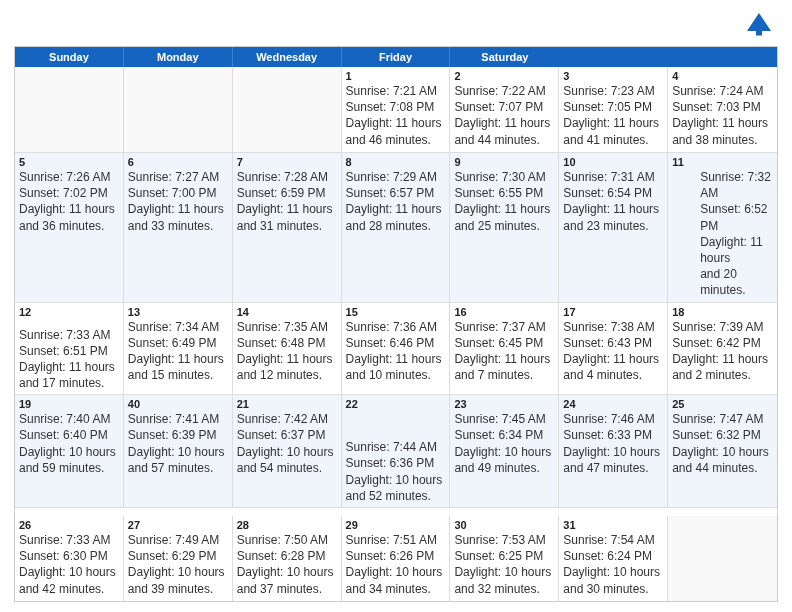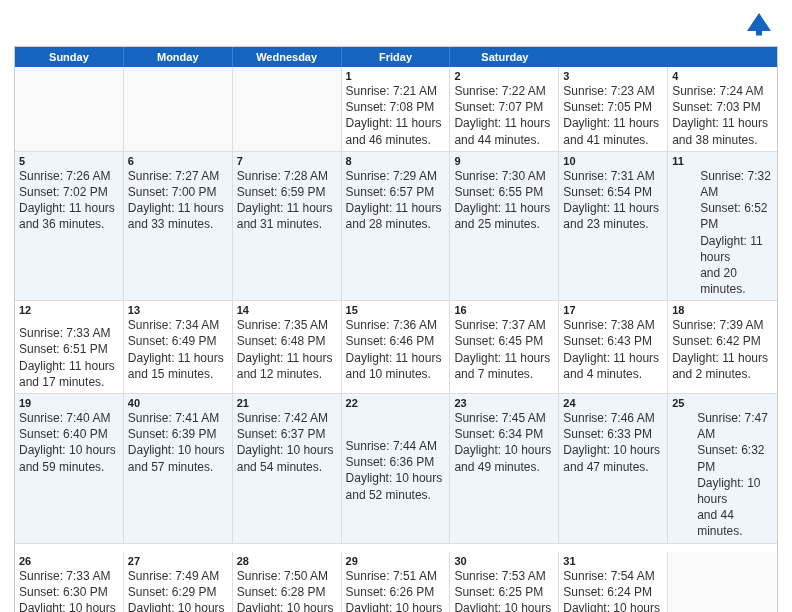--- a/index.html
+++ b/index.html
@@ -326,21 +326,21 @@
           </div>
           <div class="cal-cell">
             <div class="day-num">24</div>
             <div class="cell-info" style="white-space: pre-line;">Sunrise: 7:46 AM
 Sunset: 6:33 PM
 Daylight: 10 hours
 and 47 minutes.</div>
           </div>
           <div class="cal-cell">
             <div class="day-num">25</div>
-            <div class="cell-info" style="white-space: pre-line; margin-left: 25px;">Sunrise: 7:47 AM
+            <div class="cell-info" style="white-space: pre-line;">Sunrise: 7:47 AM
 Sunset: 6:32 PM
 Daylight: 10 hours
 and 44 minutes.</div>
           </div>
         </div>
         <div class="cal-row">
           <div class="cal-cell">
             <div class="day-num">26</div>
             <div class="cell-info" style="white-space: pre-line;">Sunrise: 7:33 AM
 Sunset: 6:30 PM

